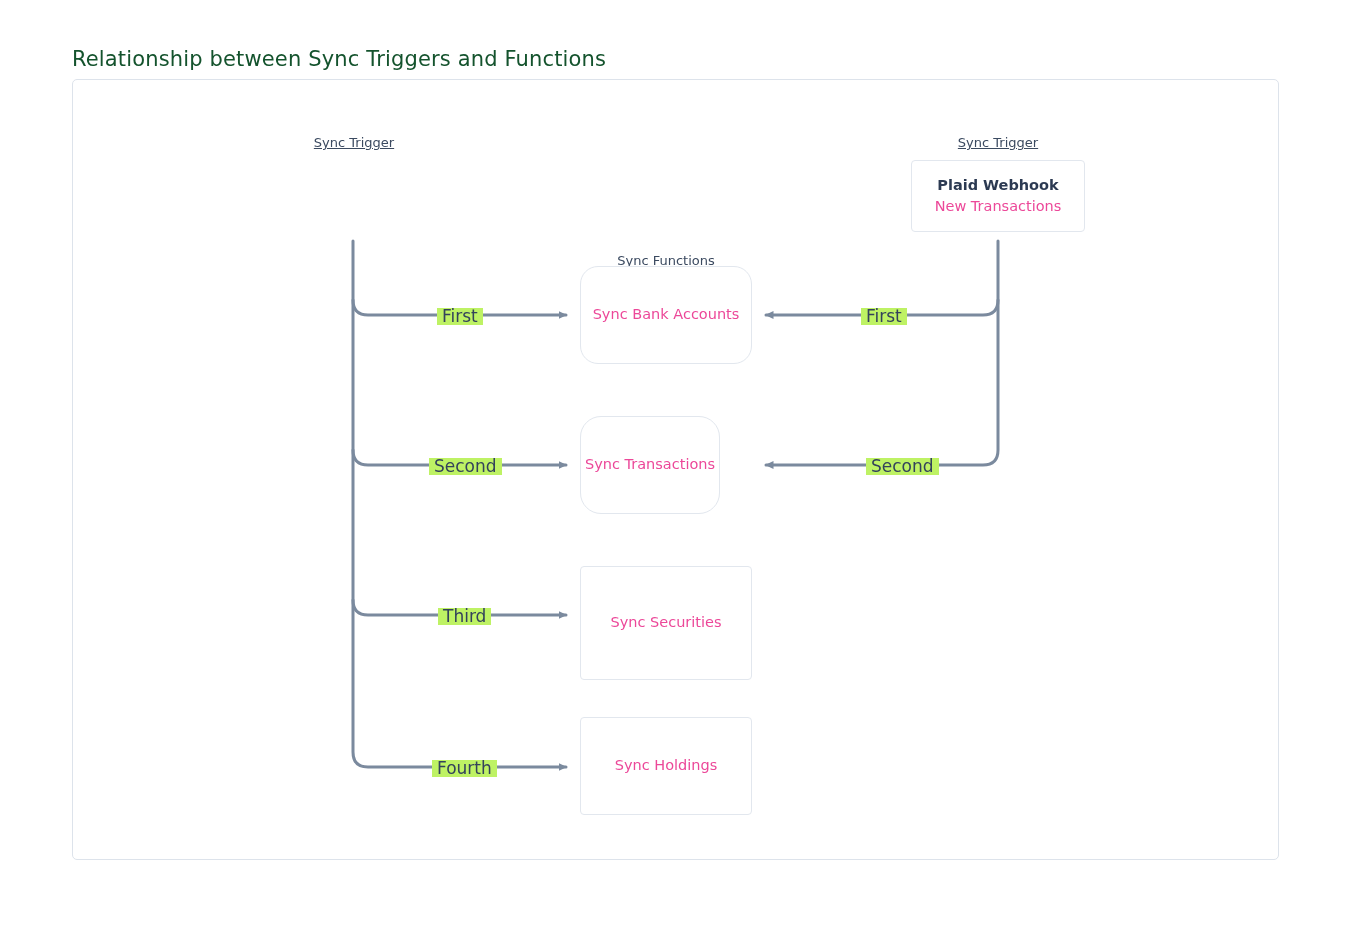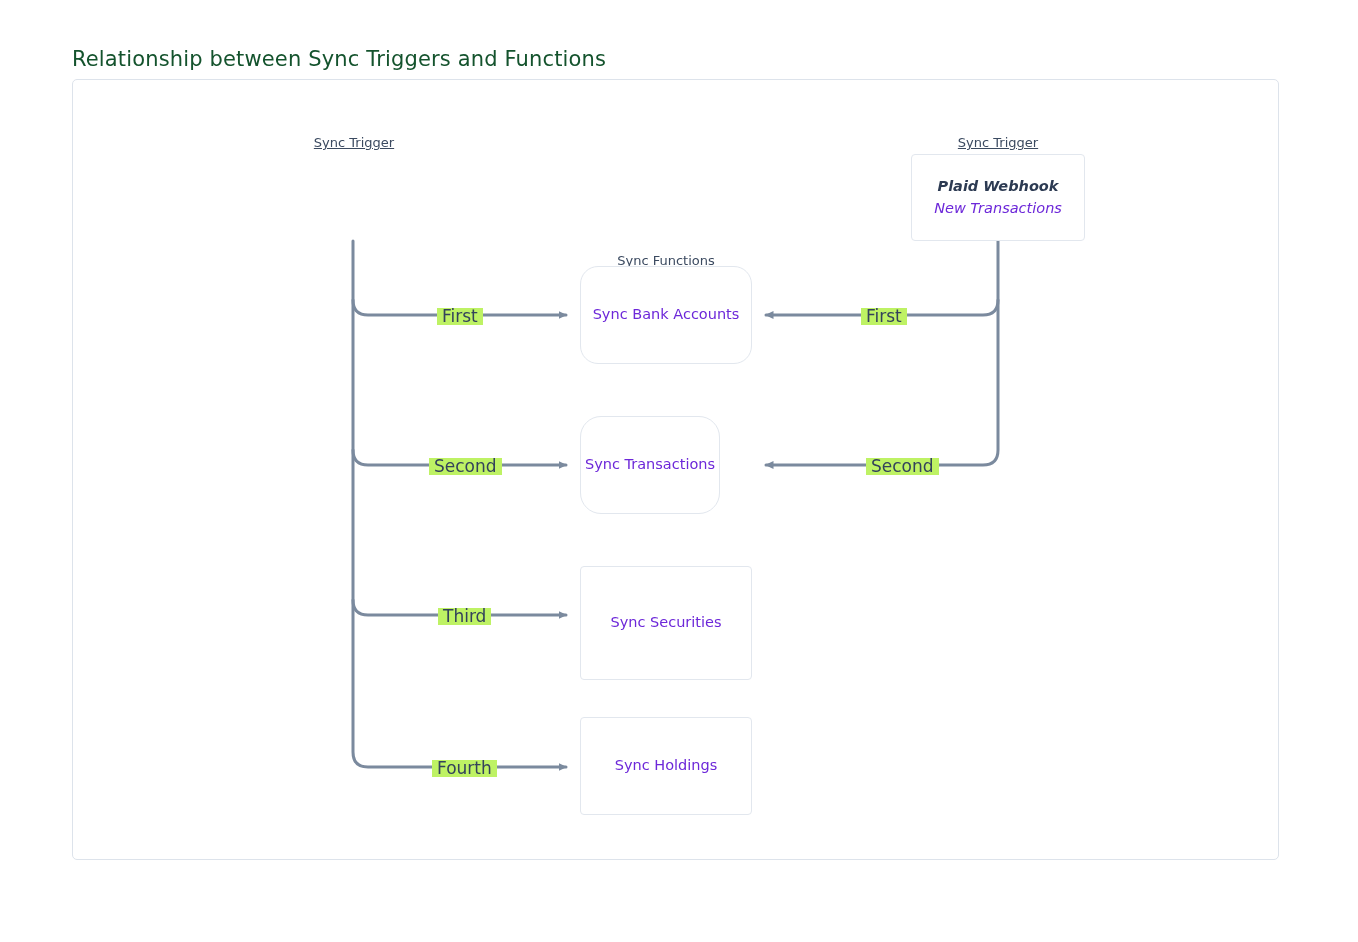--- a/index.html
+++ b/index.html
@@ -63,21 +63,21 @@
     color: #33425b;
     font-size: 14.5px;
     line-height: 1.45;
   }
   .node .line-strong {
     font-weight: 700;
     color: #2c3a52;
   }
   .node .line-normal {
     font-weight: 400;
-    color: #6d28d9;
+    color: #ec4899;
   }
   .group-label {
     position: absolute;
     font-size: 13px;
     font-weight: 400;
     color: #3b4a60;
     white-space: nowrap;
     text-align: center;
     text-decoration: underline;
   }
@@ -127,21 +127,21 @@
     </g>
   </svg>
 
   <div class="group-label" style="left:267px; top:135px; width:174px;">Sync Trigger</div>
 
   <div class="group-label" style="left:911px; top:135px; width:174px;">Sync Trigger</div>
 
   <div class="group-label" style="left:580px; top:253px; width:172px;">Sync Functions</div>
 
 
-  <div class="node" style="left:911px; top:154px; width:174px; height:87px;font-style:italic;">
+  <div class="node" style="left:911px; top:160px; width:174px; height:72px;">
     <span class="line-strong">Plaid Webhook</span>
     <span class="line-normal">New Transactions</span>
   </div>
 
   <div class="node" style="left:580px; top:266px; width:172px; height:98px;border-radius:18px;">
     <span class="line-normal">Sync Bank Accounts</span>
   </div>
 
   <div class="node" style="left:580px; top:416px; width:140px; height:98px;border-radius:21px;">
     <span class="line-normal">Sync Transactions</span>

